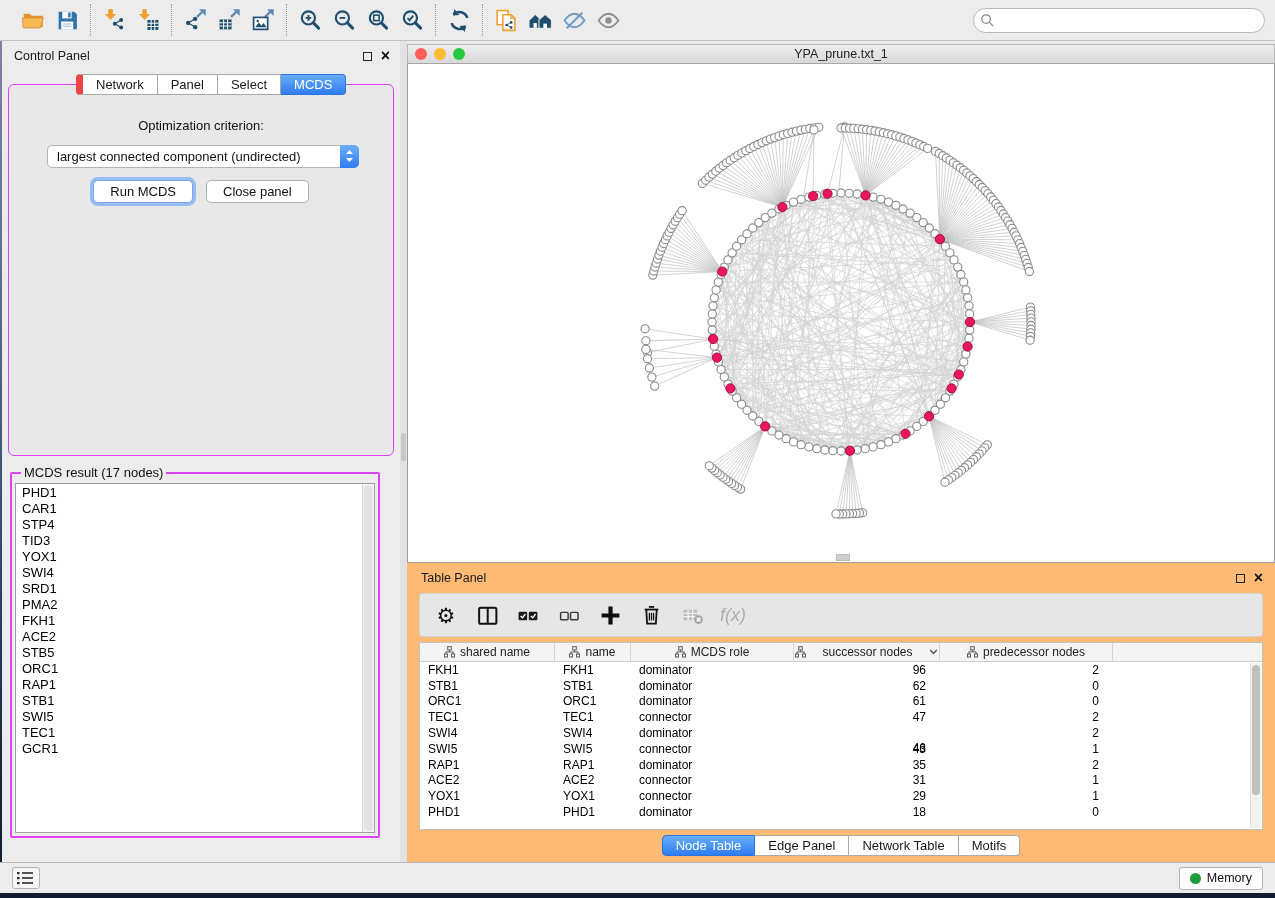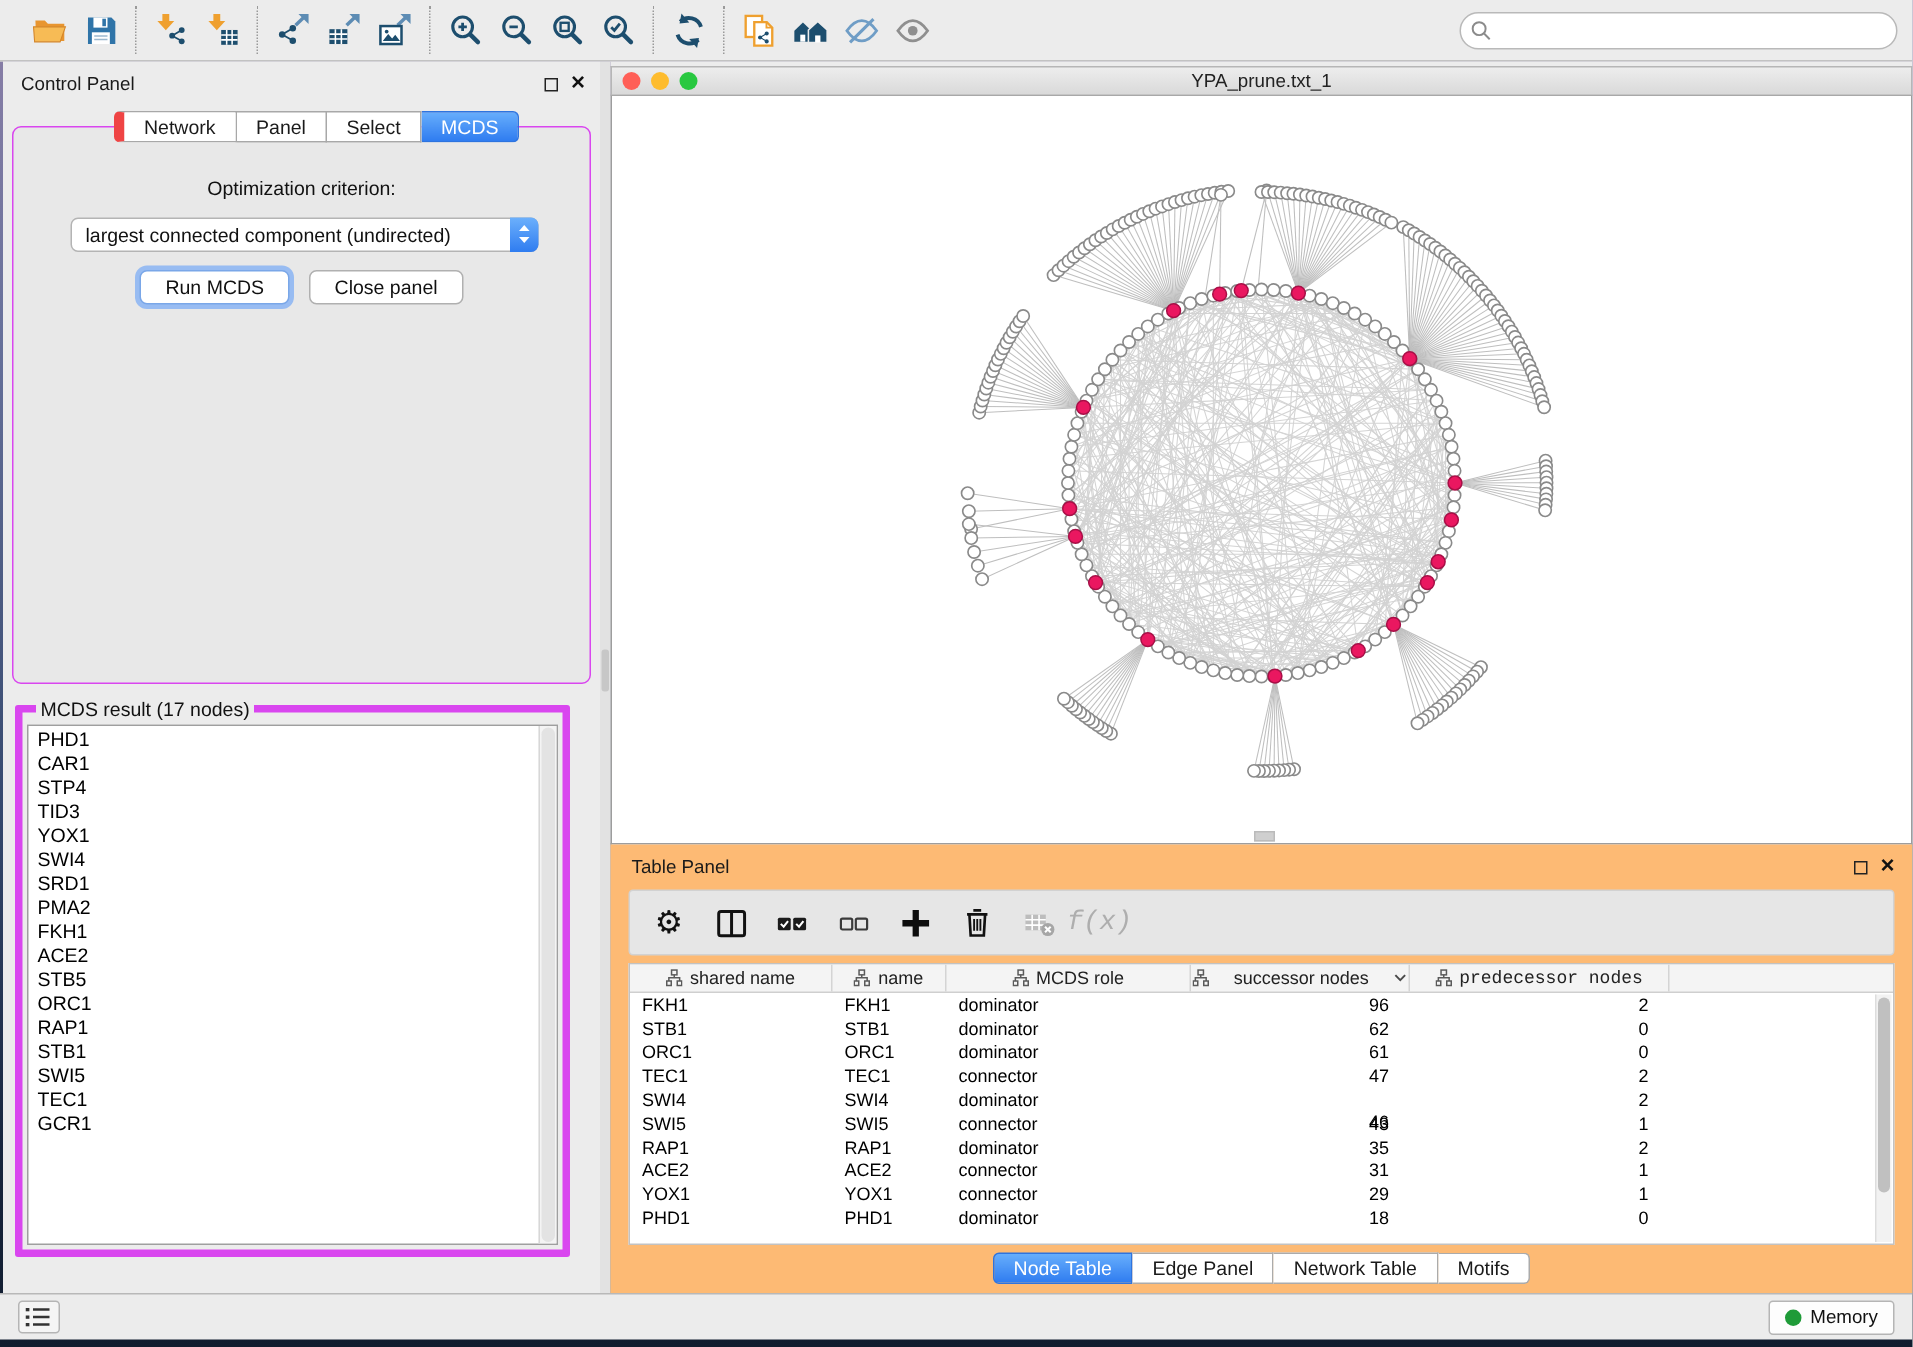--- a/index.html
+++ b/index.html
@@ -65,21 +65,21 @@
   .combo-stepper svg { width:9px; height:6px; }
   .btn-row { position:absolute; left:0; top:95px; width:100%; display:flex; justify-content:center; gap:13px; }
   .aqua-btn {
     height:23px; padding:0 16px; background:#fff; border:1px solid #b0b0b0; border-radius:5px;
     font-size:13px; font-family:"Liberation Sans", sans-serif; color:#111;
   }
   .aqua-btn.focused { box-shadow:0 0 0 3px rgba(86,151,250,.55); border-color:#7aa7e8; }
   
   .result-box {
     position:absolute; left:8px; top:424px; width:370px; height:373px;
-    border:5px solid #d946ef; border-radius:2px; background:#ececec; padding:3px;
+    border:2px solid #d946ef; border-radius:2px; background:#ececec; padding:3px;
   }
   .result-box legend { font-size:13px; padding:0 3px; margin-left:6px; color:#111; }
   .result-inner { position:relative; width:100%; height:100%; background:#fff; border:1px solid #9f9f9f; overflow:hidden; }
   .result-list { position:absolute; left:0; top:1px; right:12px; }
   .result-item { font-size:13px; line-height:16px; padding-left:6px; color:#000; }
   .result-scroll { position:absolute; right:0; top:0; bottom:0; width:12px; background:#f4f4f4; border-left:1px solid #d7d7d7; }
   .result-scroll .thumb { position:absolute; left:1px; right:1px; top:1px; bottom:1px; background:#e3e3e3; border-radius:5px; }
   
   .splitter { position:absolute; left:400px; top:0; width:7px; height:821px; background:#e2e2e2; }
   .splitter-dot { position:absolute; left:1px; top:392px; width:5px; height:28px; background:#c7c7c7; border-radius:2px; }
@@ -101,21 +101,21 @@
   .table-panel { position:absolute; left:0; top:522px; width:868px; height:299px; background:#fdba74; }
   .tp-titlebar { height:24px; display:flex; align-items:center; padding:6px 12px 0 14px; }
   .tp-toolbar {
     position:absolute; left:12px; top:30px; width:844px; height:44px;
     background:#e6e6e6; border:1px solid #d2d2d2; border-radius:3px;
     display:flex; align-items:center; gap:9px; padding:0 10px;
   }
   .tp-tool { width:32px; height:34px; display:flex; align-items:center; justify-content:center; background:none; border:none; }
   .tp-tool svg { width:23px; height:23px; }
   .tp-tool .gear-glyph { font-size:21px; color:#111; line-height:23px; }
-  .tp-tool .fx-glyph { font-family:Liberation Mono, monospace; font-style:italic; font-size:18px; color:#aeaeae; }
+  .tp-tool .fx-glyph { font-family:Liberation Sans, sans-serif; font-style:italic; font-size:18px; color:#aeaeae; }
   .table-wrap { position:absolute; left:12px; top:79px; width:844px; height:188px; background:#fff; border:1px solid #c2c2c2; overflow:hidden; }
   .thead { display:flex; height:19px; background:#f4f4f4; border-bottom:1px solid #cfcfcf; }
   .th { display:flex; align-items:center; justify-content:center; gap:5px; font-size:12px; color:#222; border-right:1px solid #d4d4d4; position:relative; }
   .th svg.attr { width:11px; height:12px; }
   .th svg.chev { width:9px; height:6px; }
   .trow { display:flex; height:15.8px; align-items:center; }
   .td { font-size:12px; color:#000; overflow:hidden; white-space:nowrap; }
   .td.left { padding-left:8px; text-align:left; }
   .td.right { padding-right:14px; text-align:right; }
   .tv-scroll { position:absolute; right:1px; top:20px; bottom:1px; width:11px; background:#f2f2f2; border-left:1px solid #ddd; }
@@ -1319,21 +1319,21 @@
                 <rect x="3.7" y="0.7" width="3.6" height="3.2" fill="none" stroke="#5a5a5a"></rect>
                 <path d="M5.5 3.9v2M1.9 8V5.9h7.2V8" fill="none" stroke="#5a5a5a"></path>
                 <rect x="0.5" y="8" width="3" height="3" fill="none" stroke="#5a5a5a"></rect>
                 <rect x="7.5" y="8" width="3" height="3" fill="none" stroke="#5a5a5a"></rect>
               </svg>
               <span>successor nodes</span>
               <svg class="chev" viewBox="0 0 10 7">
                 <path d="M1.2 1.2L5 5.2l3.8-4" fill="none" stroke="#4a4a4a" stroke-width="1.5"></path>
               </svg>
             </div>
-            <div class="th" style="width: 173px; font-family: Liberation Mono, monospace;">
+            <div class="th" style="width: 173px;">
               <svg class="attr" viewBox="0 0 11 12">
                 <rect x="3.7" y="0.7" width="3.6" height="3.2" fill="none" stroke="#5a5a5a"></rect>
                 <path d="M5.5 3.9v2M1.9 8V5.9h7.2V8" fill="none" stroke="#5a5a5a"></path>
                 <rect x="0.5" y="8" width="3" height="3" fill="none" stroke="#5a5a5a"></rect>
                 <rect x="7.5" y="8" width="3" height="3" fill="none" stroke="#5a5a5a"></rect>
               </svg>
               <span>predecessor nodes</span>
             </div>
           </div>
         <div id="tbody">

